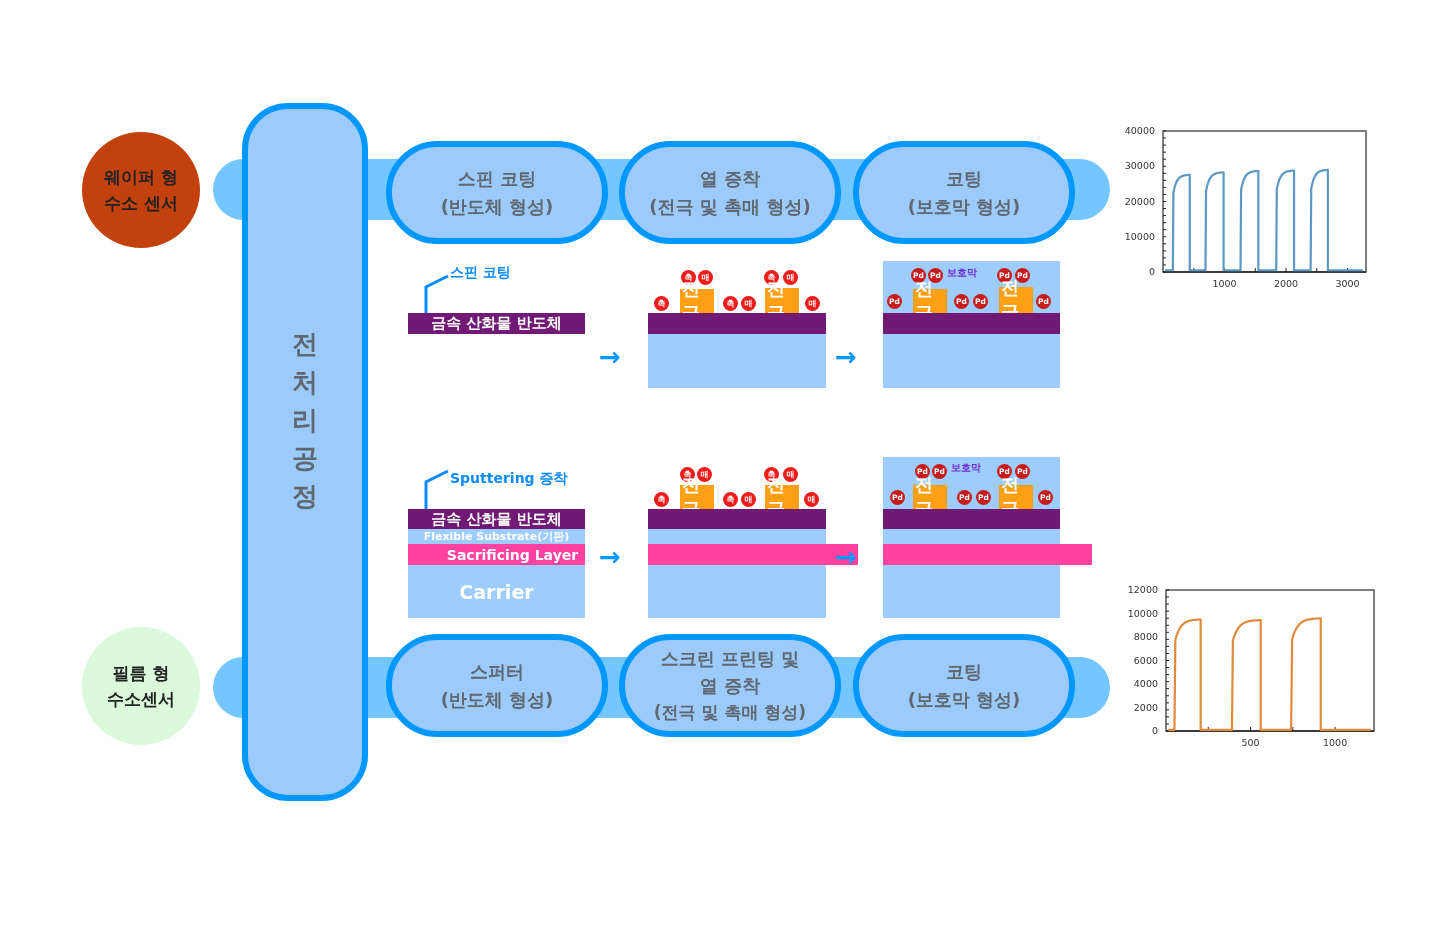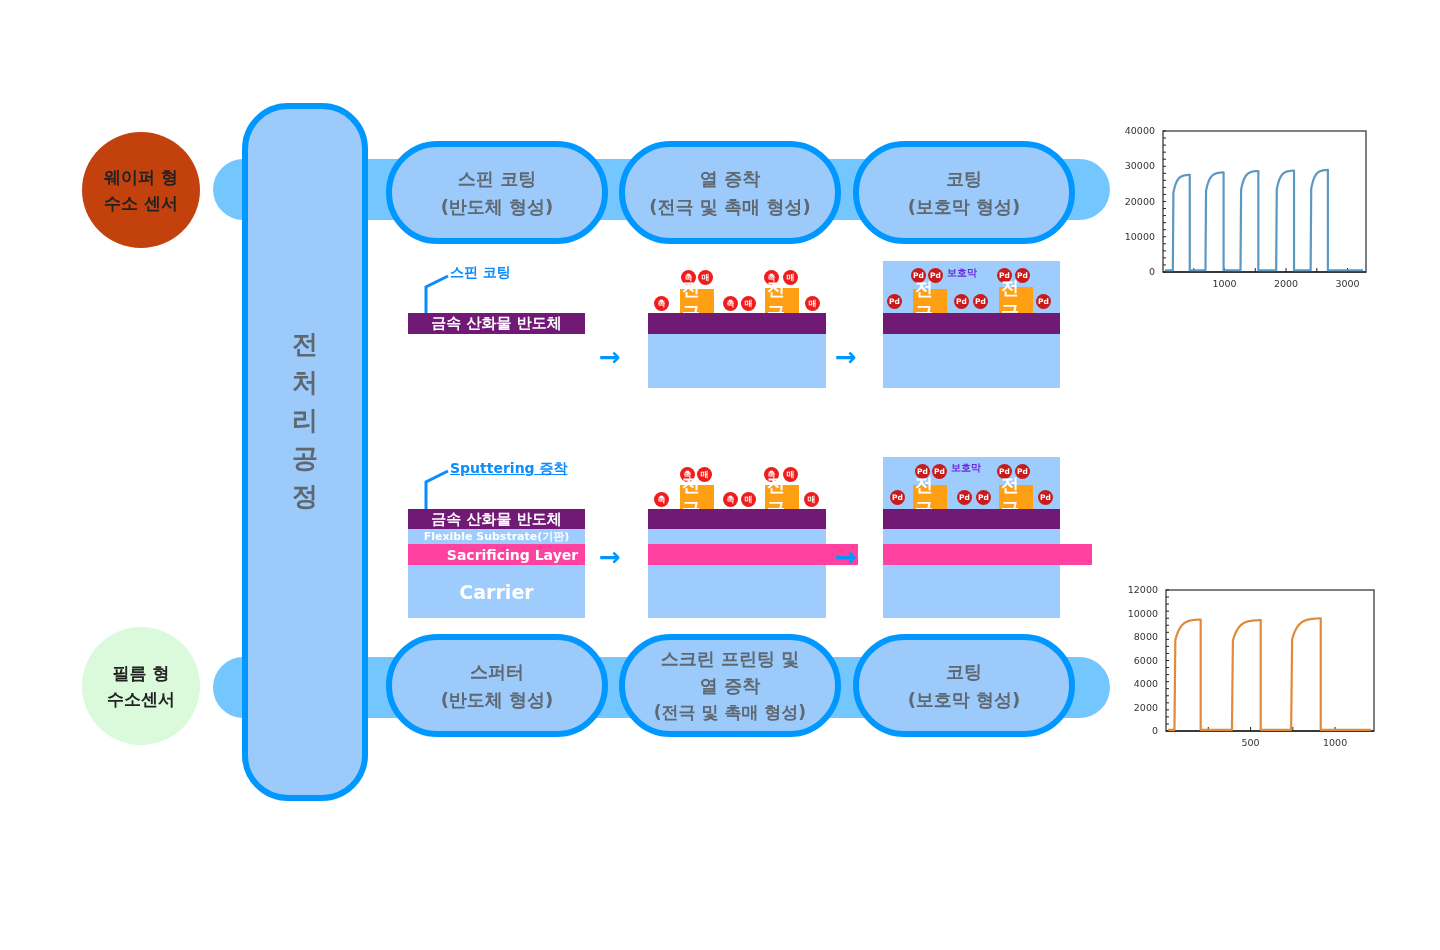--- a/index.html
+++ b/index.html
@@ -123,21 +123,21 @@
   <div class="abs pd" style="left:71px; top:33px;">Pd</div>
   <div class="abs pd" style="left:90px; top:33px;">Pd</div>
   <div class="abs electrode" style="left:116px; top:26px; width:30px; height:26px;">전극</div>
   <div class="abs pd" style="left:153px; top:33px;">Pd</div>
   <div class="abs layer cyan" style="left:0; top:52px; width:177px; height:21px;"></div>
 </div>
 
 <svg class="abs" style="left:420px; top:467px;" width="32" height="44">
   <polyline points="6,42 6,15 28,4" fill="none" stroke="#0a8cff" stroke-width="3"></polyline>
 </svg>
-<div class="abs callout" style="left:450px; top:460px;text-decoration:underline;">Sputtering 증착</div>
+<div class="abs callout" style="left:450px; top:470px;">Sputtering 증착</div>
 
 <div class="abs" style="left:408px; top:509px; width:177px; height:109px;">
   <div class="layer cyan" style="height:20px; font-size:15px;">금속 산화물 반도체</div>
   <div class="layer lblue" style="height:15px; font-size:11px;">Flexible Substrate(기판)</div>
   <div class="layer pink" style="height:21px; font-size:14px;">Sacrificing Layer</div>
   <div class="layer lblue" style="height:53px; font-size:19px;">Carrier</div>
 </div>
 <div class="abs arrow" style="left:599px; top:544px;">→</div>
 
 <div class="abs" style="left:648px; top:464px; width:178px; height:154px;">

